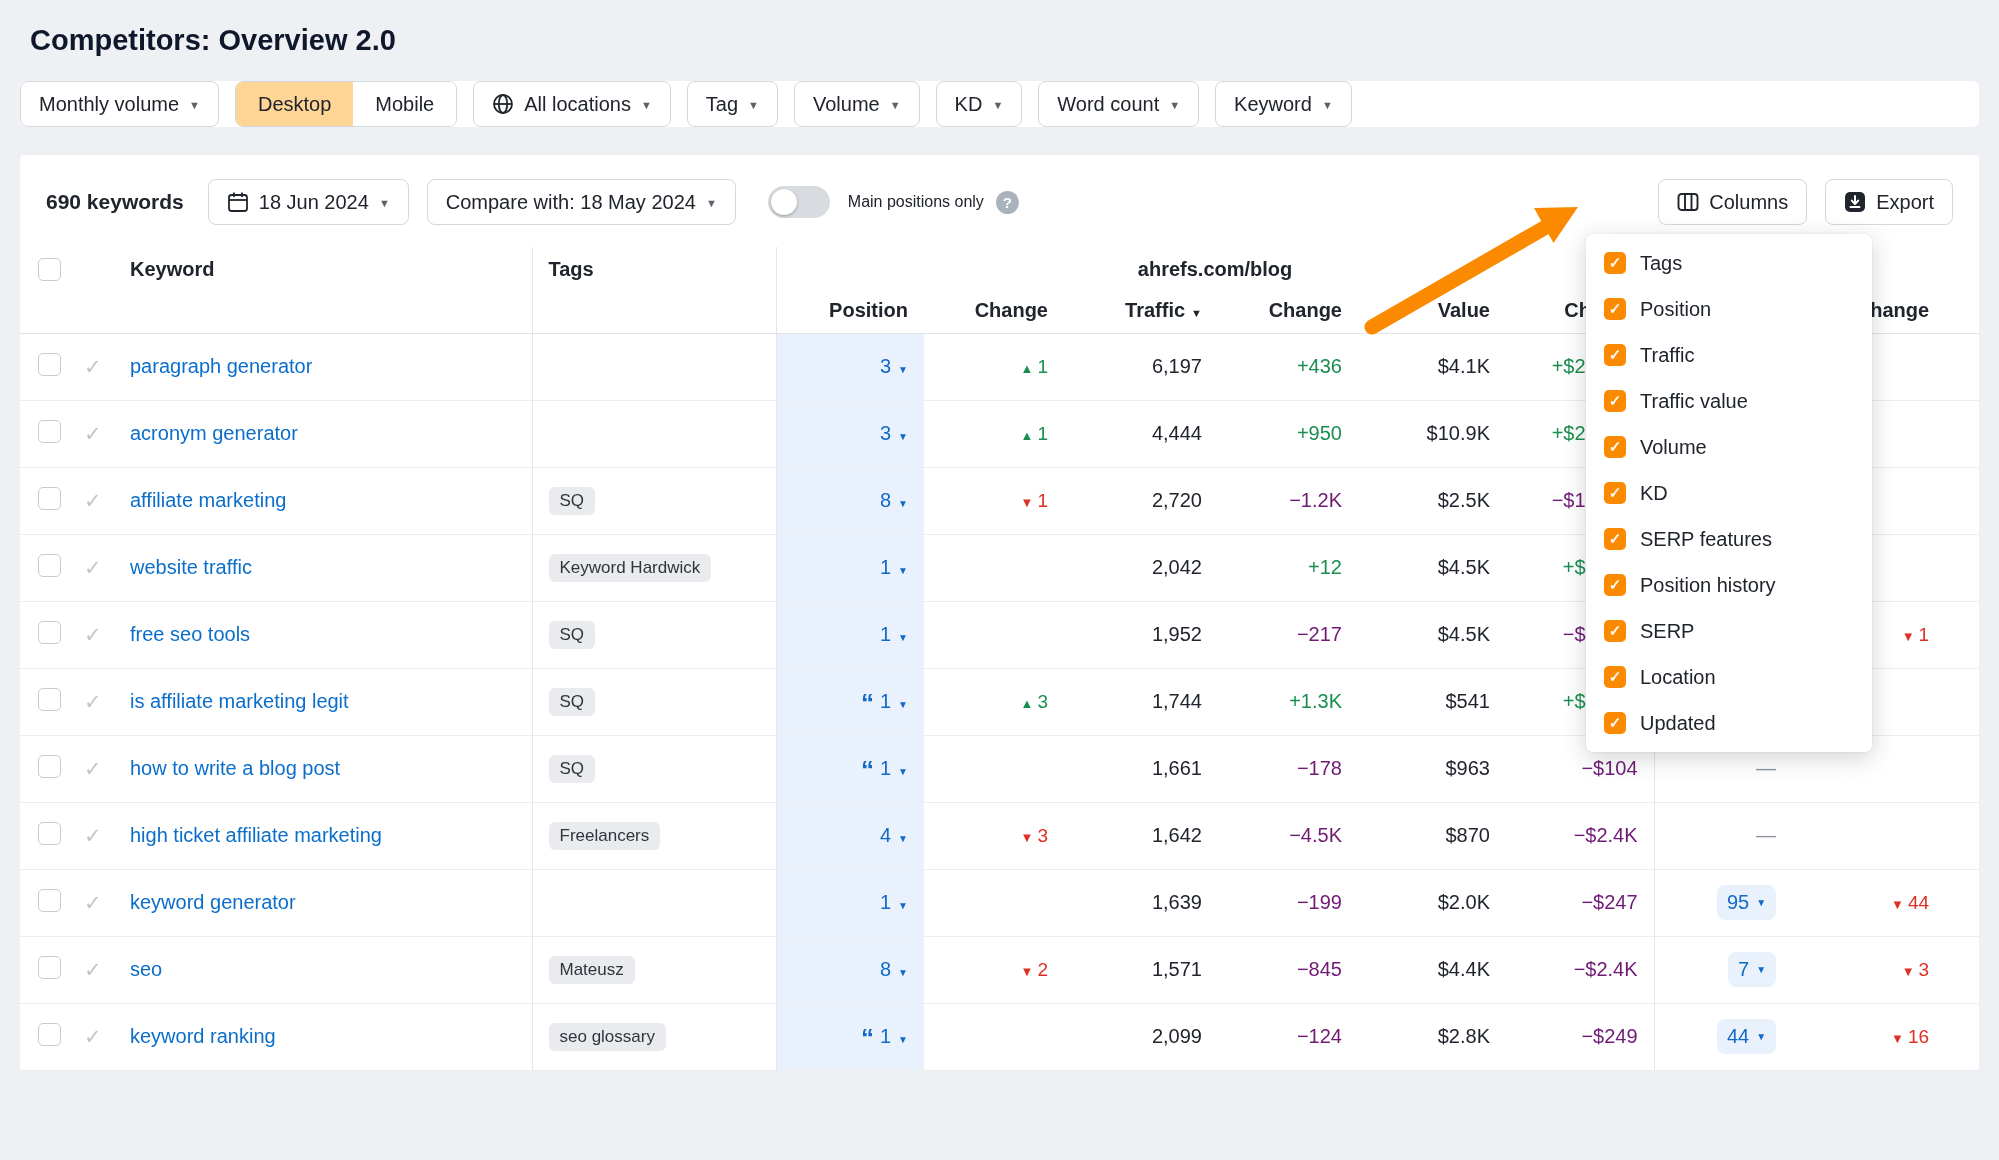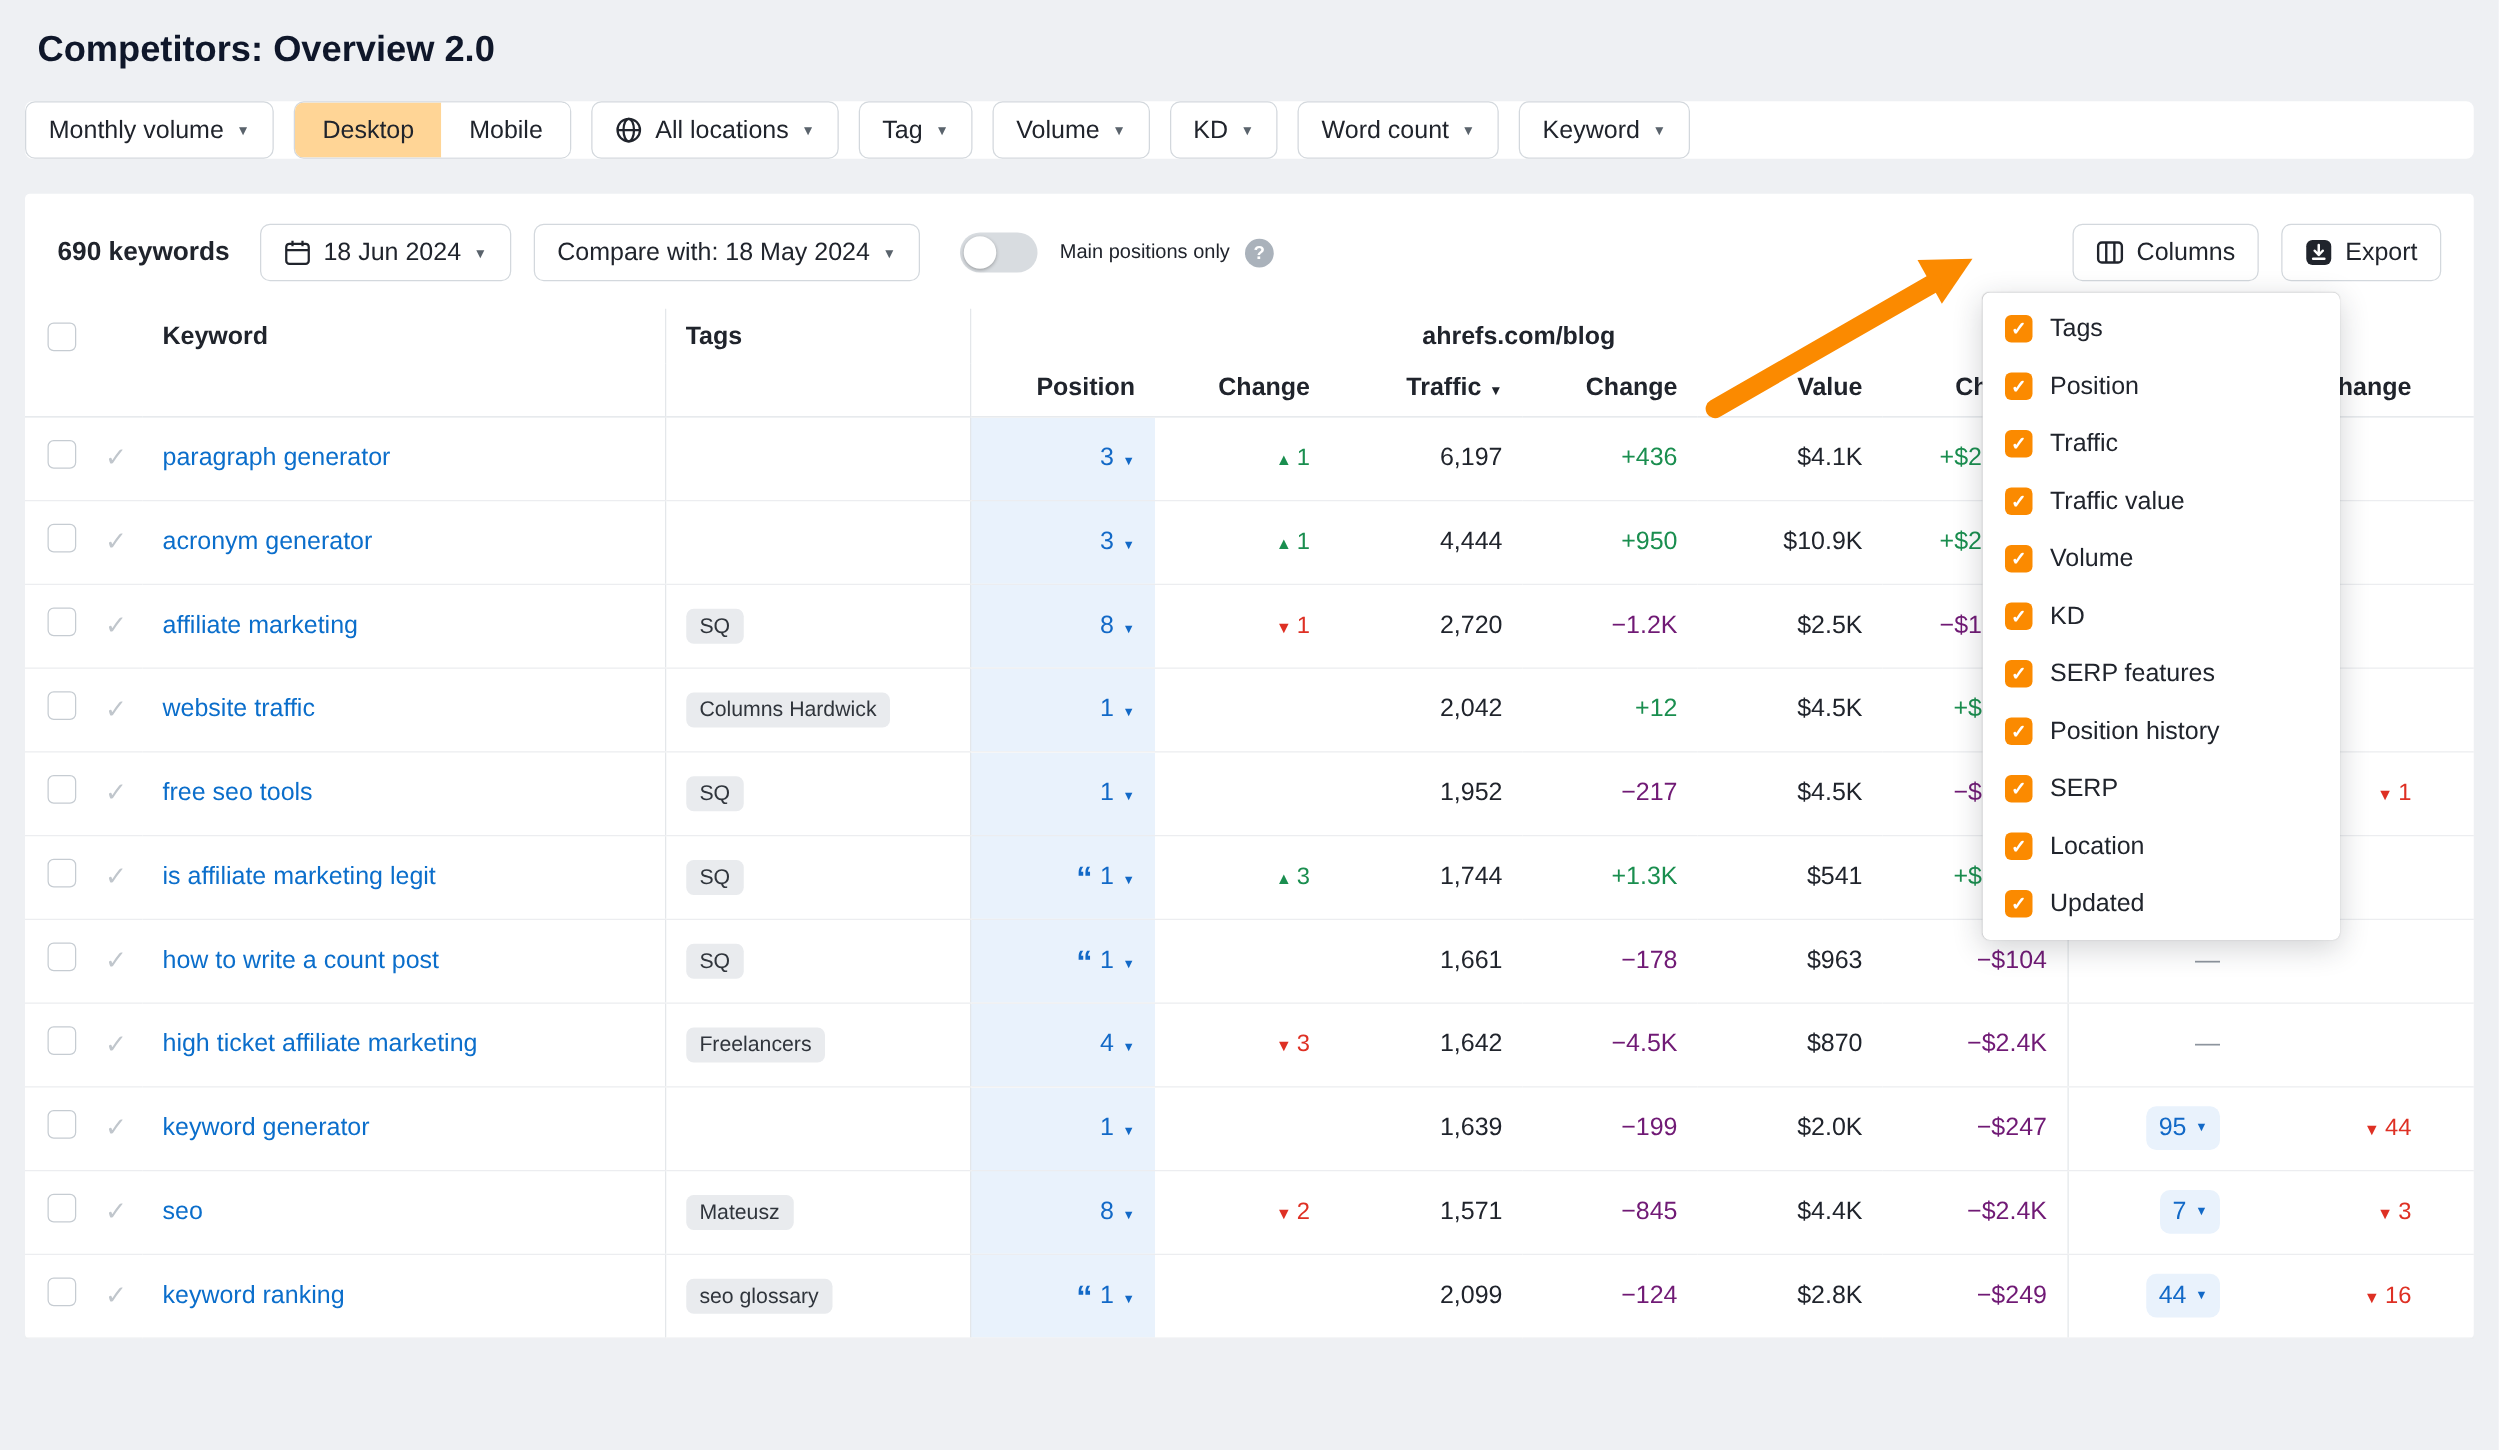--- a/index.html
+++ b/index.html
@@ -249,21 +249,21 @@
           <td class="c-tchg num neg">−1.2K</td>
           <td class="c-val num">$2.5K</td>
           <td class="c-vchg num neg cut">−$1</td>
           <td class="c-ph num bl"></td>
           <td class="c-fchg num"></td>
         </tr>
         <tr>
           <td class="c-cb"><span class="cb"></span></td>
           <td class="c-check"><span class="check">✓</span></td>
           <td class="c-kw"><a class="kw-link">website traffic</a></td>
-          <td class="c-tags bl"><span class="pill">Columns Hardwick</span></td>
+          <td class="c-tags bl"><span class="pill">Keyword Hardwick</span></td>
           <td class="c-pos num bl"><span class="posv">1</span><span class="pcaret">▼</span></td>
           <td class="c-pchg num"></td>
           <td class="c-traffic num">2,042</td>
           <td class="c-tchg num pos">+12</td>
           <td class="c-val num">$4.5K</td>
           <td class="c-vchg num pos cut">+$</td>
           <td class="c-ph num bl"></td>
           <td class="c-fchg num"></td>
         </tr>
         <tr>
@@ -290,21 +290,21 @@
           <td class="c-traffic num">1,744</td>
           <td class="c-tchg num pos">+1.3K</td>
           <td class="c-val num">$541</td>
           <td class="c-vchg num pos cut">+$</td>
           <td class="c-ph num bl"></td>
           <td class="c-fchg num"></td>
         </tr>
         <tr>
           <td class="c-cb"><span class="cb"></span></td>
           <td class="c-check"><span class="check">✓</span></td>
-          <td class="c-kw"><a class="kw-link">how to write a count post</a></td>
+          <td class="c-kw"><a class="kw-link">how to write a blog post</a></td>
           <td class="c-tags bl"><span class="pill">SQ</span></td>
           <td class="c-pos num bl"><span class="quote">“</span><span class="posv">1</span><span class="pcaret">▼</span></td>
           <td class="c-pchg num"></td>
           <td class="c-traffic num">1,661</td>
           <td class="c-tchg num neg">−178</td>
           <td class="c-val num">$963</td>
           <td class="c-vchg num neg">−$104</td>
           <td class="c-ph num bl"><span class="dash">—</span></td>
           <td class="c-fchg num"></td>
         </tr>

